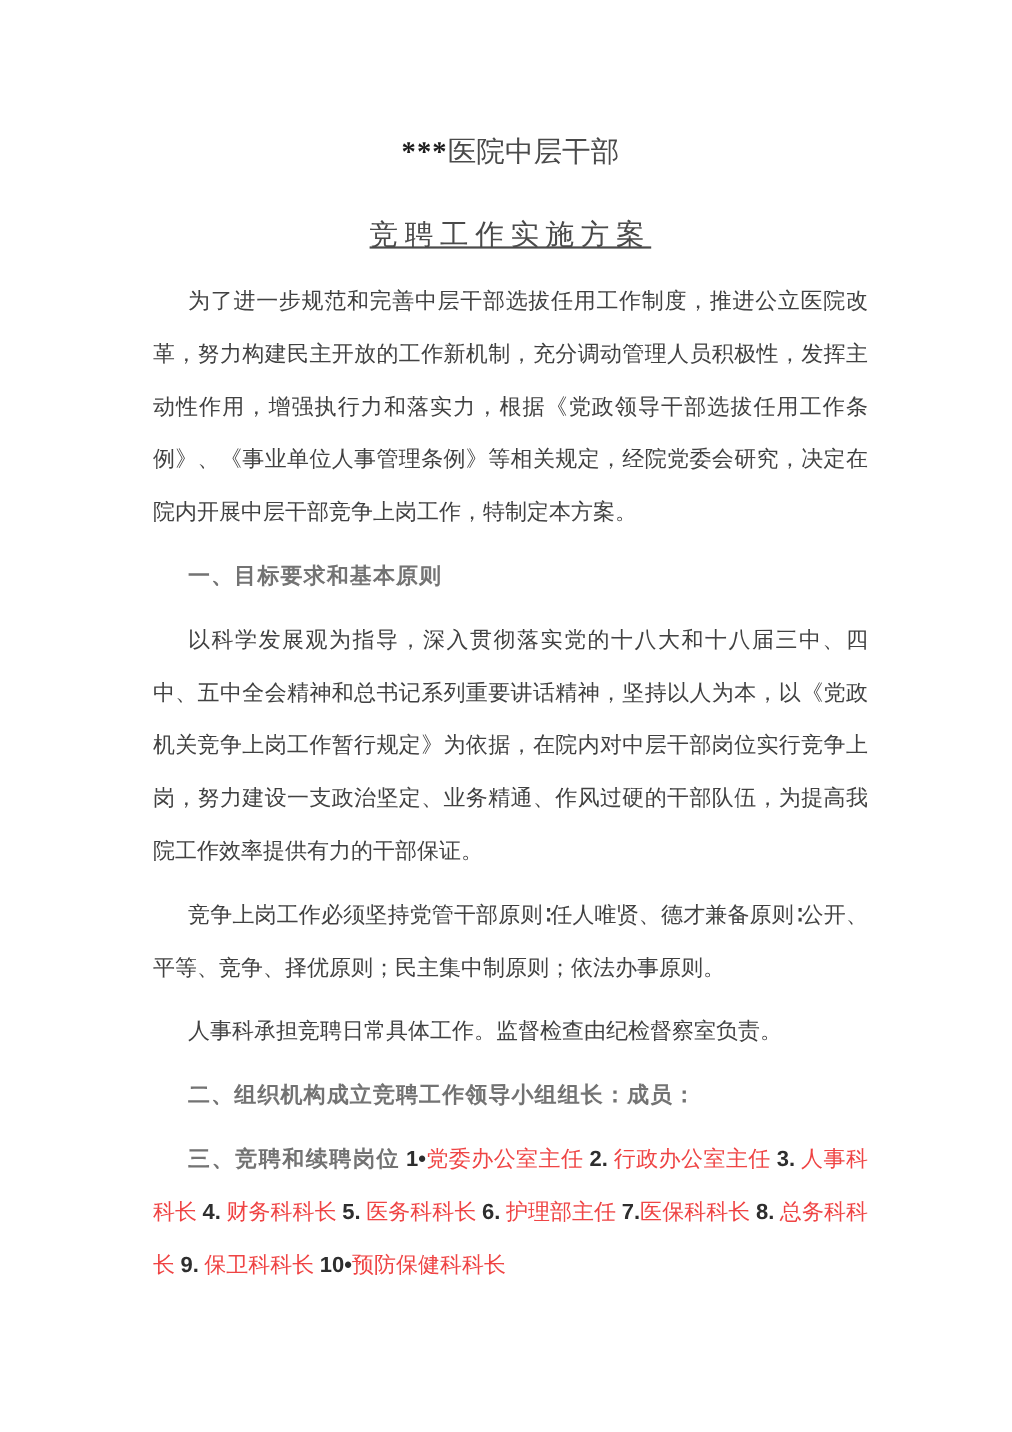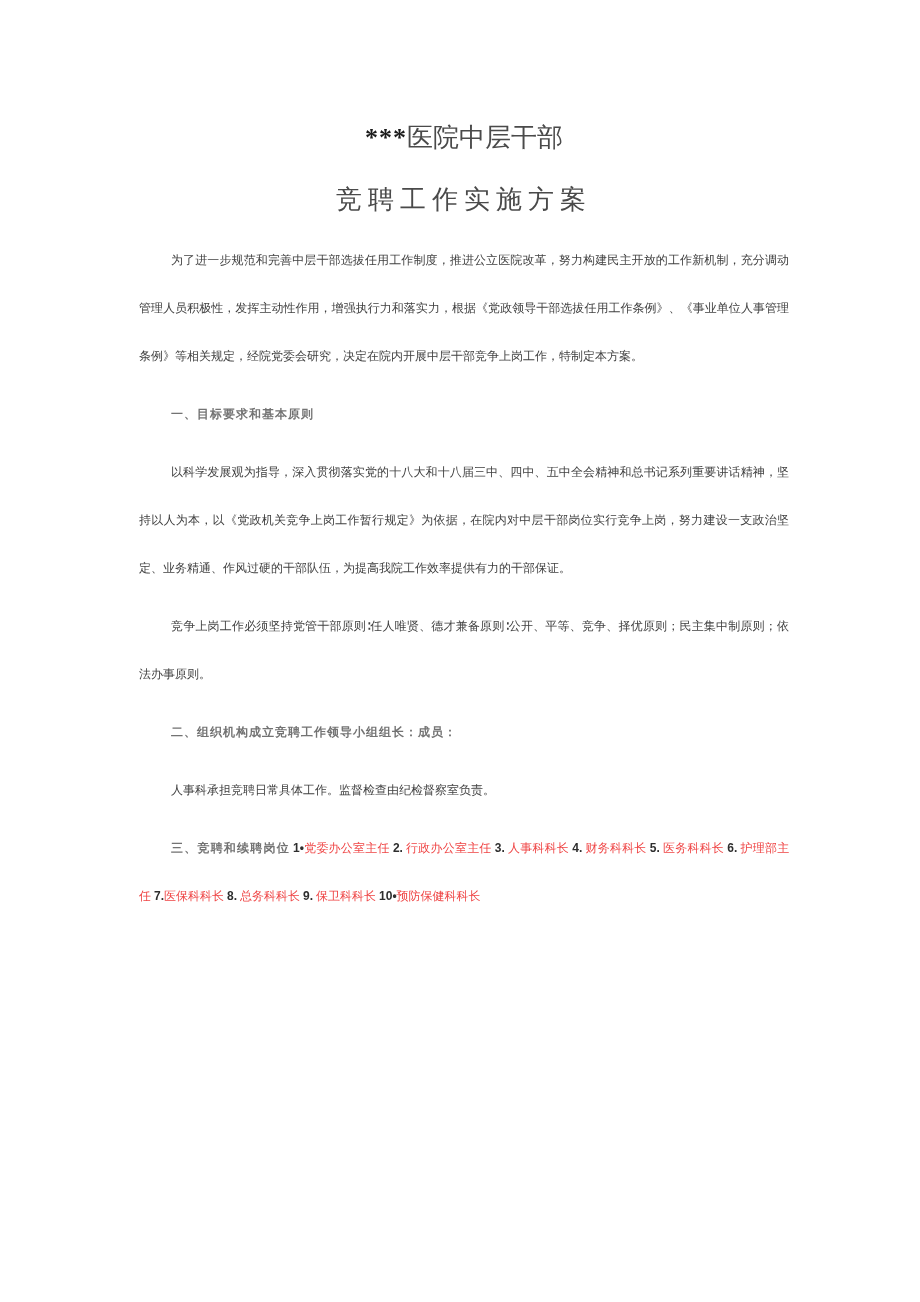--- a/index.html
+++ b/index.html
@@ -31,26 +31,27 @@
     font-weight: normal;
     color: #4a4a4a;
     margin: 0;
   }
   .doc-title .stars {
     font-weight: bold;
     color: #1c1c1c;
     letter-spacing: 1px;
   }
   .doc-title.second {
-    margin-top: 22px;
+    margin-top: 36px;
     margin-bottom: 16px;
     letter-spacing: 6px;
+    text-decoration: underline;
   }
   p.para {
-    font-size: 12px;
+    font-size: 20px;
     line-height: 48px;
     margin: 10px 0;
     text-align: justify;
     color: #414141;
   }
   p.para.indent {
     text-indent: 32px;
   }
   .heading-text {
     font-weight: bold;
@@ -78,20 +79,20 @@
     <h1 class="doc-title second">竞聘工作实施方案</h1>
 
     <p class="para indent">为了进一步规范和完善中层干部选拔任用工作制度，推进公立医院改革，努力构建民主开放的工作新机制，充分调动管理人员积极性，发挥主动性作用，增强执行力和落实力，根据《党政领导干部选拔任用工作条例》、《事业单位人事管理条例》等相关规定，经院党委会研究，决定在院内开展中层干部竞争上岗工作，特制定本方案。</p>
 
     <p class="para indent"><span class="heading-text">一、目标要求和基本原则</span></p>
 
     <p class="para indent">以科学发展观为指导，深入贯彻落实党的十八大和十八届三中、四中、五中全会精神和总书记系列重要讲话精神，坚持以人为本，以《党政机关竞争上岗工作暂行规定》为依据，在院内对中层干部岗位实行竞争上岗，努力建设一支政治坚定、业务精通、作风过硬的干部队伍，为提高我院工作效率提供有力的干部保证。</p>
 
     <p class="para indent">竞争上岗工作必须坚持党管干部原则∶任人唯贤、德才兼备原则∶公开、平等、竞争、择优原则；民主集中制原则；依法办事原则。</p>
 
+    <p class="para indent">人事科承担竞聘日常具体工作。监督检查由纪检督察室负责。</p>
+
     <p class="para indent"><span class="heading-text">二、组织机构成立竞聘工作领导小组组长：成员：</span></p>
-
-    <p class="para indent">人事科承担竞聘日常具体工作。监督检查由纪检督察室负责。</p>
 
     <p class="para indent"><span class="heading-text">三、竞聘和续聘岗位</span><span id="positions-list"> <span class="pos-num">1•</span><span class="pos-title">党委办公室主任</span> <span class="pos-num">2.</span> <span class="pos-title">行政办公室主任</span> <span class="pos-num">3.</span> <span class="pos-title">人事科科长</span> <span class="pos-num">4.</span> <span class="pos-title">财务科科长</span> <span class="pos-num">5.</span> <span class="pos-title">医务科科长</span> <span class="pos-num">6.</span> <span class="pos-title">护理部主任</span> <span class="pos-num">7.</span><span class="pos-title">医保科科长</span> <span class="pos-num">8.</span> <span class="pos-title">总务科科长</span> <span class="pos-num">9.</span> <span class="pos-title">保卫科科长</span> <span class="pos-num">10•</span><span class="pos-title">预防保健科科长</span></span></p>
 
   </div>
 </div>
 
 </body></html>

